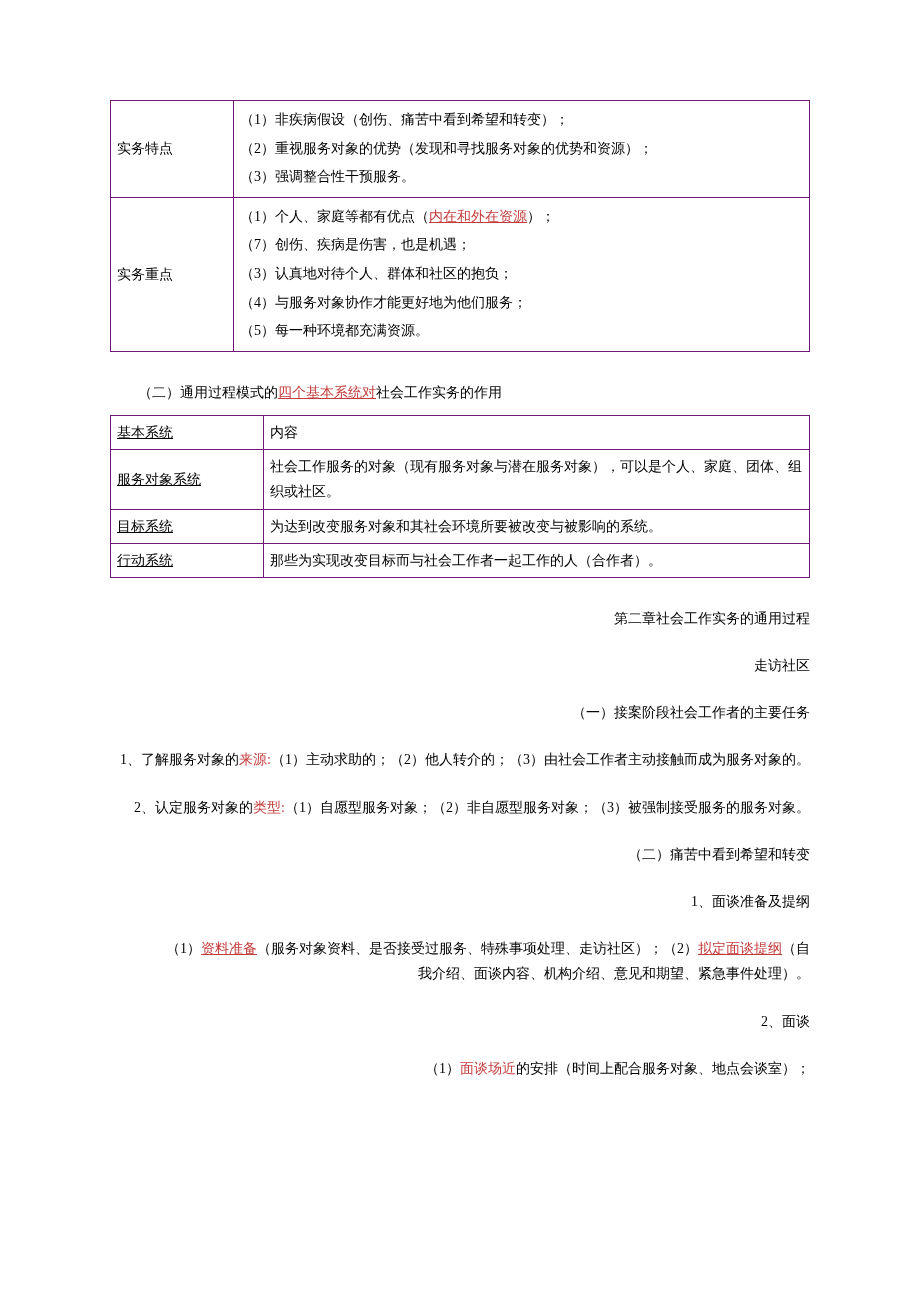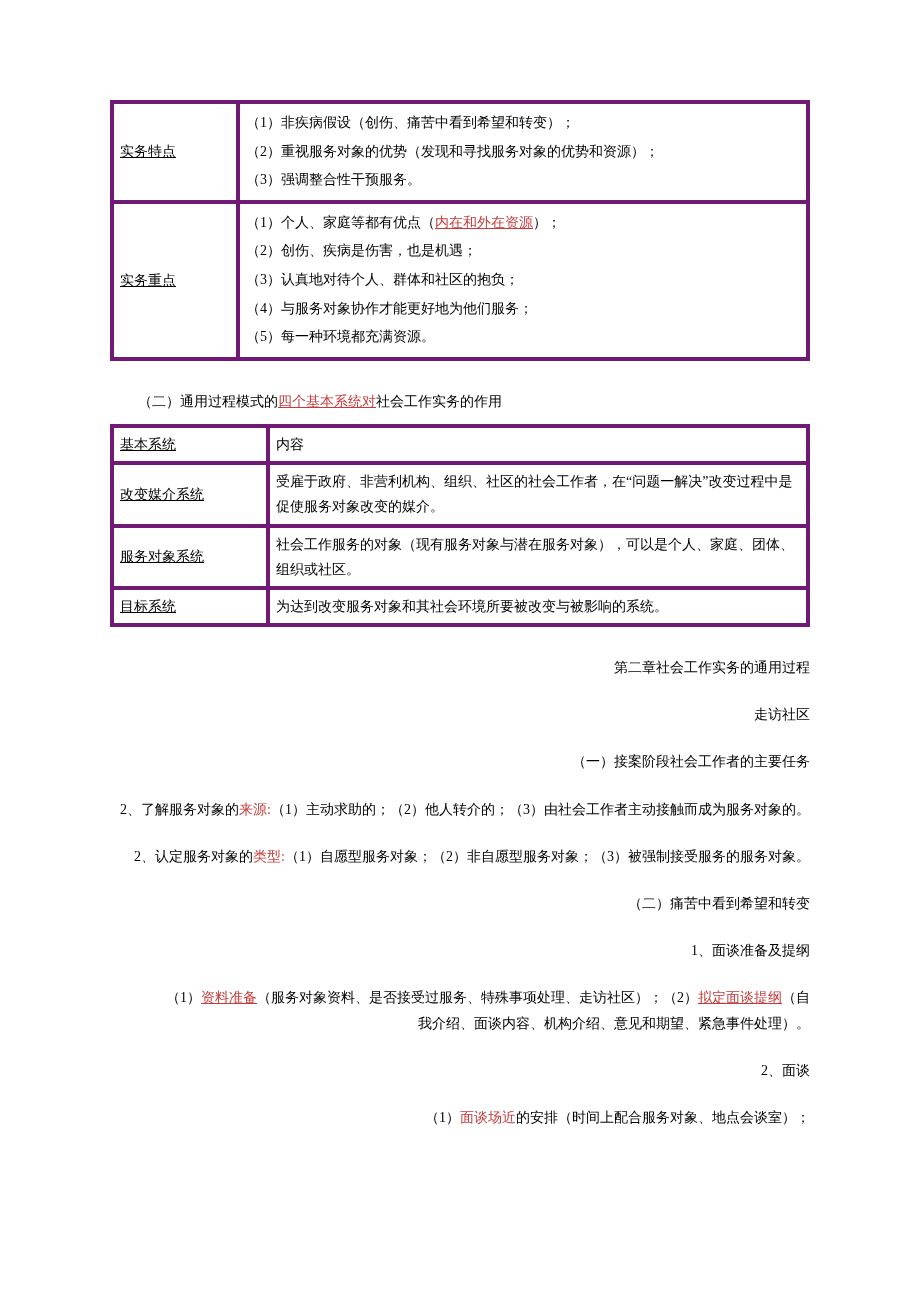--- a/index.html
+++ b/index.html
@@ -13,28 +13,27 @@
     width: 920px;
     box-sizing: border-box;
   }
   table {
     border-collapse: collapse;
     width: 100%;
     margin-bottom: 28px;
     font-size: 14px;
   }
   td {
-    border: 4px solid #701a75;
+    border: 1px solid #701a75;
     padding: 4px 6px;
     vertical-align: middle;
     text-align: left;
   }
   .col-label {
     width: 110px;
-    text-decoration: underline;
   }
   .col-label-2 {
     width: 140px;
     text-decoration: underline;
   }
   .section-head {
     margin-bottom: 10px;
   }
   .red { color: #c43c3c; }
   .underline { text-decoration: underline; }
@@ -56,62 +55,62 @@
       <div class="li">（2）重视服务对象的优势（发现和寻找服务对象的优势和资源）；</div>
       <div class="li">（3）强调整合性干预服务。</div>
     </td>
   </tr>
   <tr>
     <td class="col-label">实务重点</td>
     <td class="multiline">
       <div class="li">
         <span>（1）个人、家庭等都有优点（</span><span class="red underline">内在和外在资源</span><span>）；</span>
       </div>
-      <div class="li">（2）创伤、疾病是伤害，也是机遇；</div>
+      <div class="li">（7）创伤、疾病是伤害，也是机遇；</div>
       <div class="li">（3）认真地对待个人、群体和社区的抱负；</div>
       <div class="li">（4）与服务对象协作才能更好地为他们服务；</div>
       <div class="li">（5）每一种环境都充满资源。</div>
     </td>
   </tr>
 </tbody>
   </table>
 
 <p class="section-head" style="text-indent:2em;">
   <span>（二）通用过程模式的</span><span class="red underline">四个基本系统对</span><span>社会工作实务的作用</span>
 </p>
 
 <table>
   <tbody>
       <tr>
     <td class="col-label-2">基本系统</td>
     <td>内容</td>
   </tr>
   <tr>
-    <td class="col-label-2">改变媒介系统</td>
-    <td>受雇于政府、非营利机构、组织、社区的社会工作者，在“问题一解决”改变过程中是促使服务对象改变的媒介。</td>
-  </tr>
-  <tr>
     <td class="col-label-2">服务对象系统</td>
     <td>社会工作服务的对象（现有服务对象与潜在服务对象），可以是个人、家庭、团体、组织或社区。</td>
   </tr>
   <tr>
     <td class="col-label-2">目标系统</td>
     <td>为达到改变服务对象和其社会环境所要被改变与被影响的系统。</td>
+  </tr>
+  <tr>
+    <td class="col-label-2">行动系统</td>
+    <td>那些为实现改变目标而与社会工作者一起工作的人（合作者）。</td>
   </tr>
 </tbody>
   </table>
 
 <p class="para">第二章社会工作实务的通用过程</p>
 
 <p class="para">走访社区</p>
 
 <p class="para indent">（一）接案阶段社会工作者的主要任务</p>
 
 <p class="para">
-  <span>2、了解服务对象的</span><span class="red">来源:</span><span>（1）主动求助的；（2）他人转介的；（3）由社会工作者主动接触而成为服务对象的。</span>
+  <span>1、了解服务对象的</span><span class="red">来源:</span><span>（1）主动求助的；（2）他人转介的；（3）由社会工作者主动接触而成为服务对象的。</span>
 </p>
 
 <p class="para">
   <span>2、认定服务对象的</span><span class="red">类型:</span><span>（1）自愿型服务对象；（2）非自愿型服务对象；（3）被强制接受服务的服务对象。</span>
 </p>
 
 <p class="para indent">（二）痛苦中看到希望和转变</p>
 
 <p class="para">1、面谈准备及提纲</p>
 

